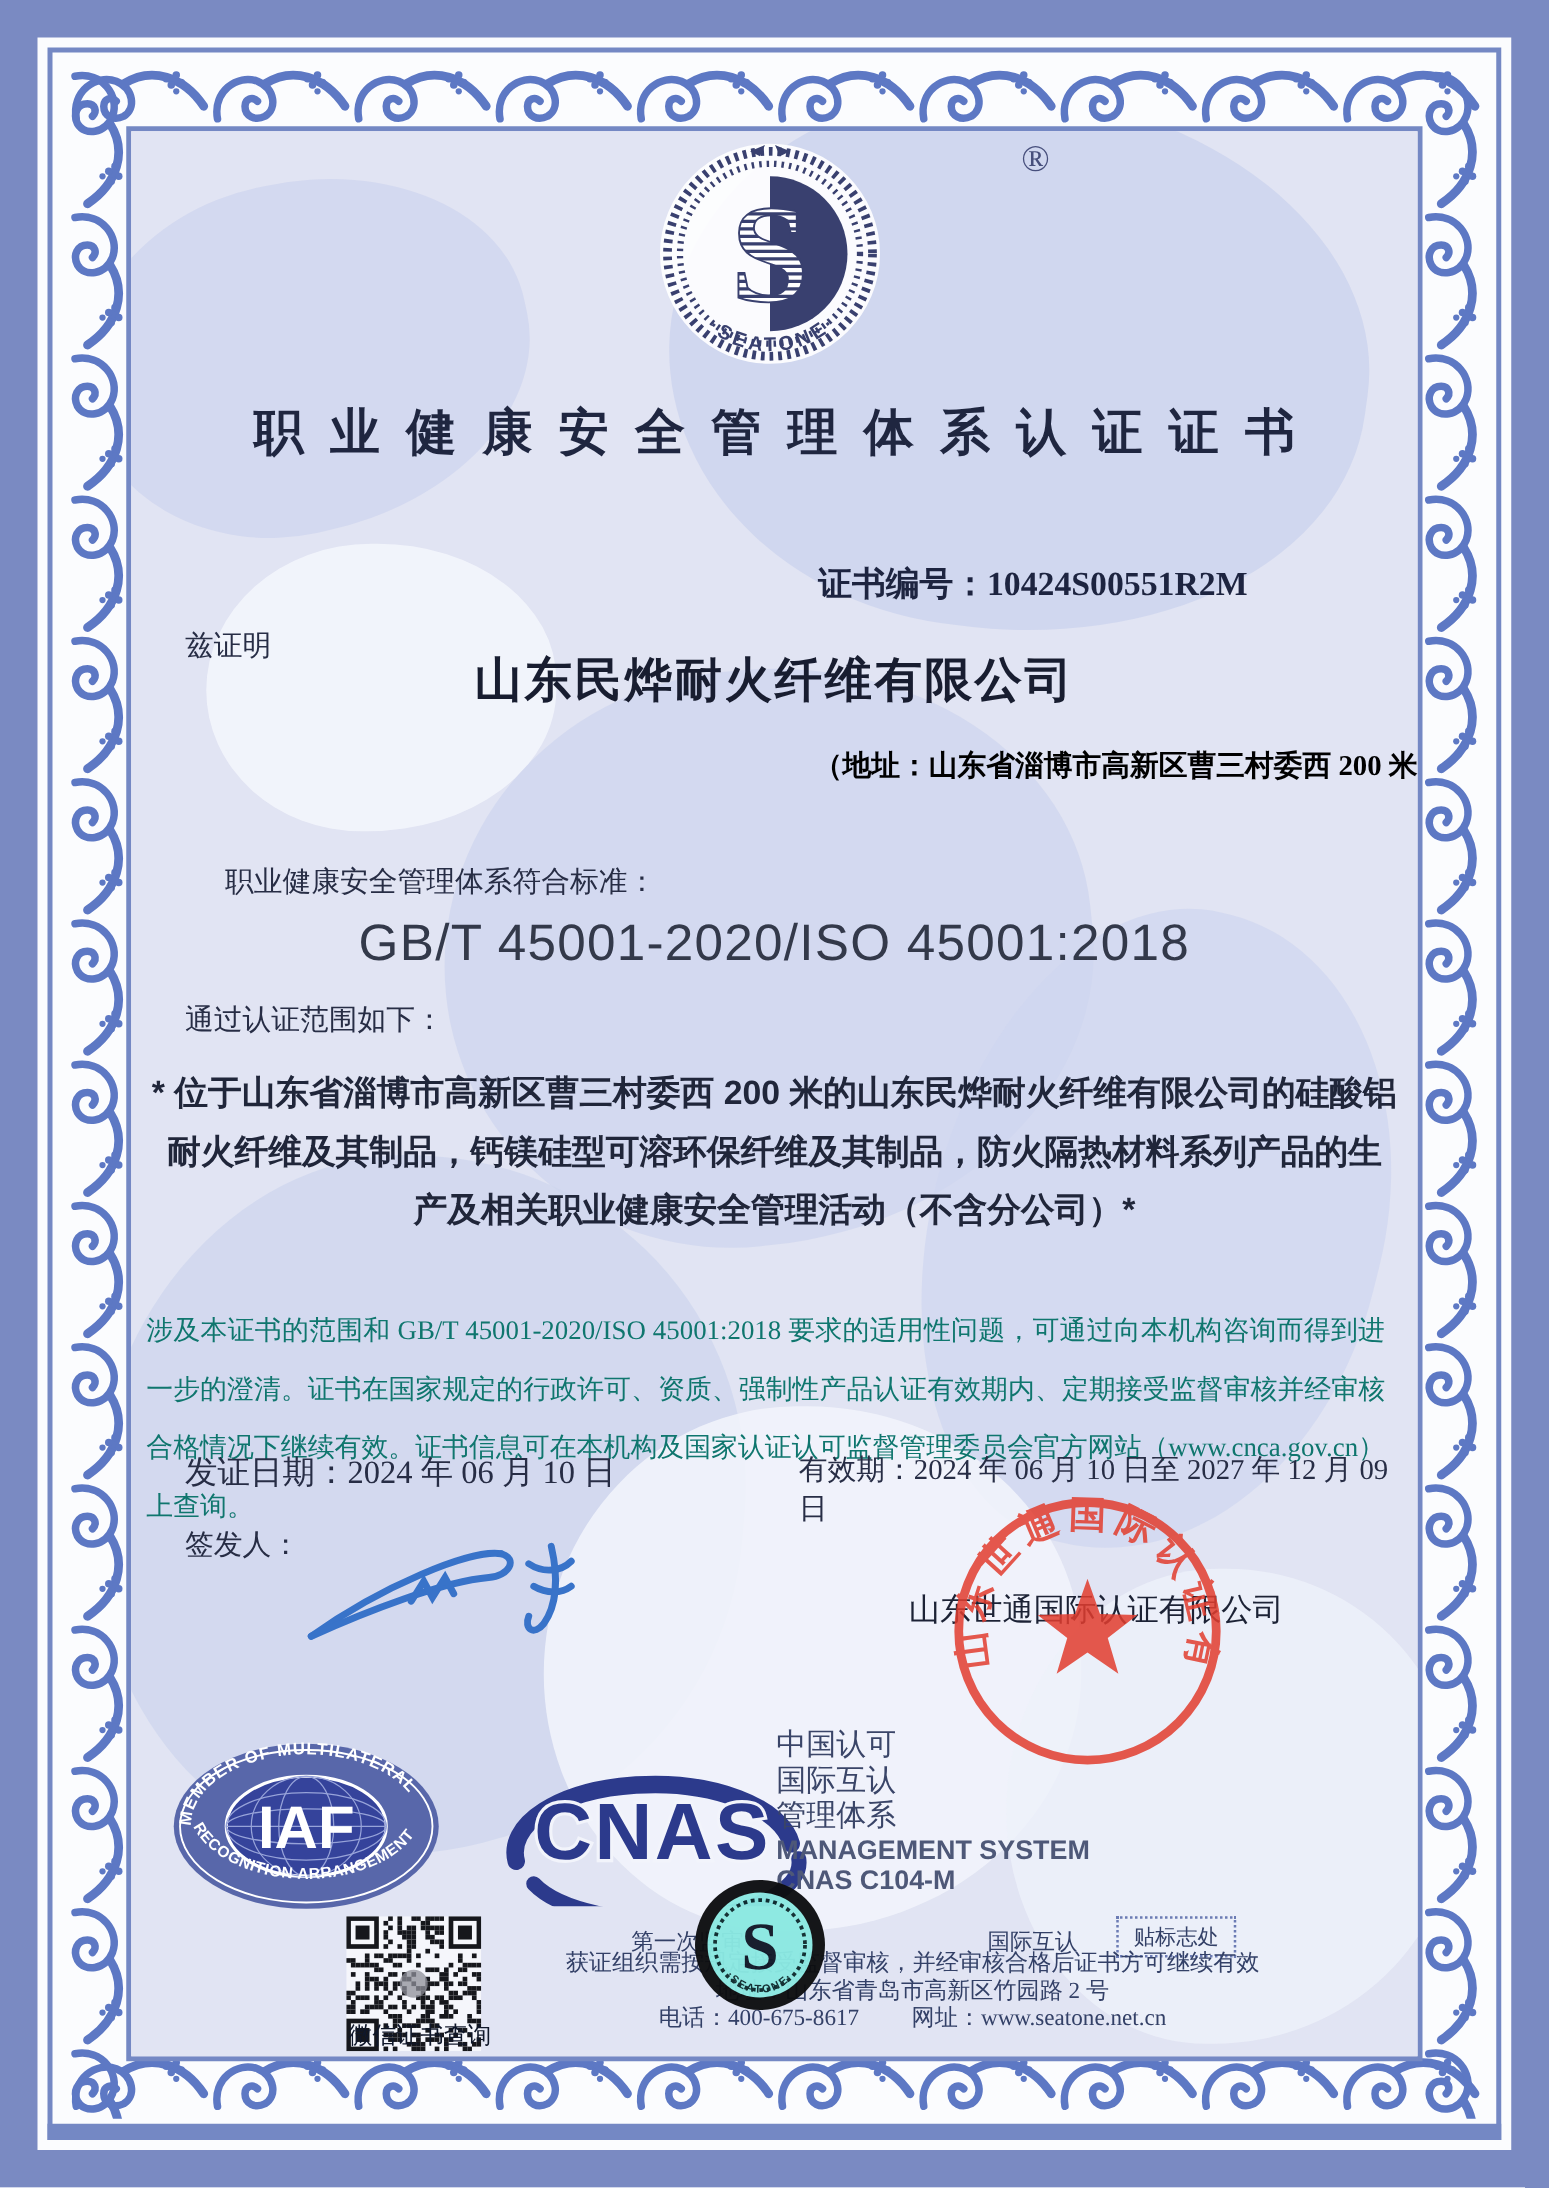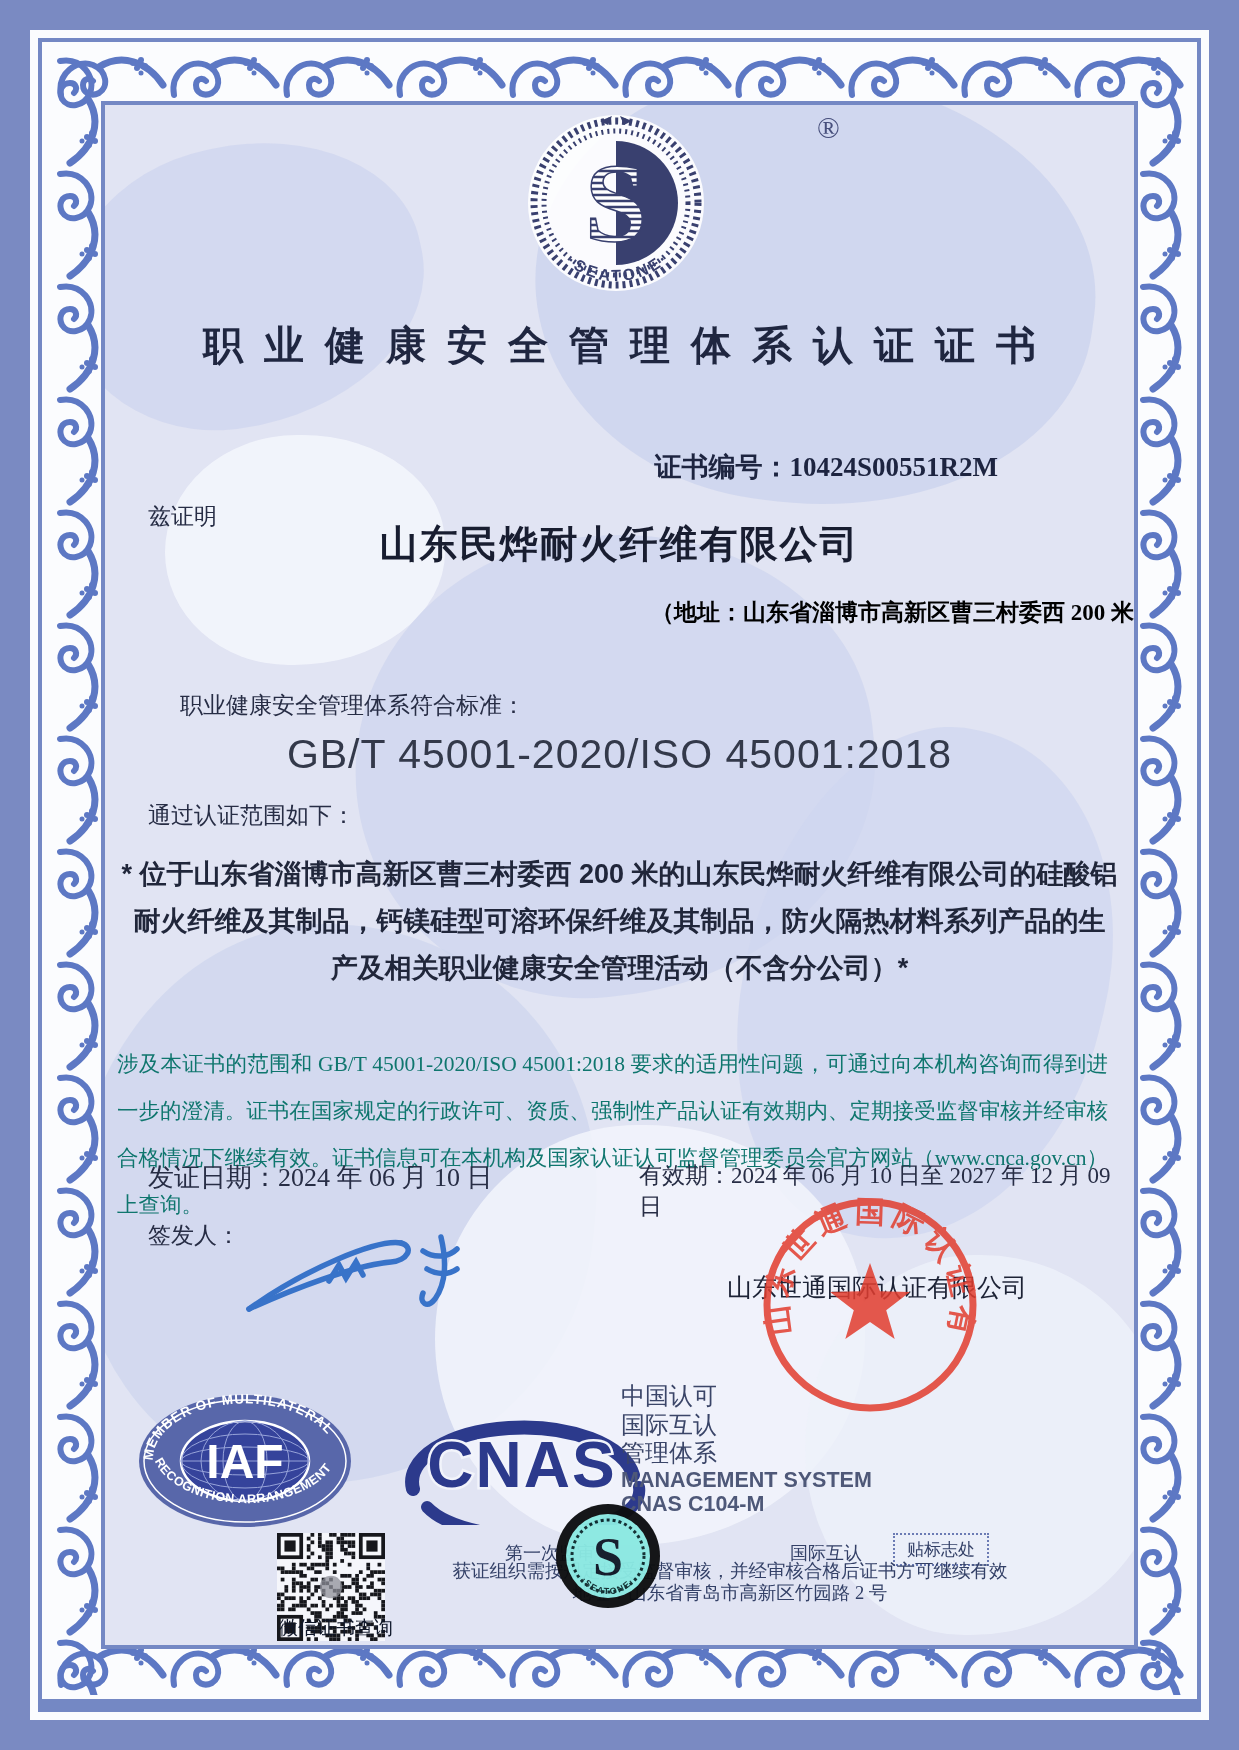--- a/index.html
+++ b/index.html
@@ -616,20 +616,23 @@
       </svg>
     <div class="abs qr-caption">微信证书查询</div>
 
     <div class="abs audit1">第一次监审</div>
     <div class="abs audit2">国际互认</div>
     <div class="abs sticker-box">贴标志处</div>
 
     <div class="abs foot-rows">
       <div>获证组织需按规定接受监督审核，并经审核合格后证书方可继续有效</div>
       <div>地址：山东省青岛市高新区竹园路 2 号</div>
+      <div>
+        <span>电话：400-675-8617</span><span class="gap"></span><span>网址：www.seatone.net.cn</span>
+      </div>
     </div>
 
     <svg class="abs holo-svg" width="106" height="106" viewBox="0 0 106 106">
       <g opacity="0.96">
         <circle cx="53" cy="53" r="52" fill="#0d0e10"></circle>
         <circle cx="53" cy="53" r="42" fill="#8be9e2"></circle>
         <circle cx="53" cy="53" r="36" fill="none" stroke="#0e2b2e" stroke-width="3" stroke-dasharray="3 3"></circle>
         <text x="53" y="72" text-anchor="middle" fill="#101726" font-size="54" font-weight="bold" font-family="Liberation Serif, DejaVu Serif, serif">S</text>
         <path id="holo-arc" d="M23 72 A33 33 0 0 0 83 72" fill="none"></path>
         <text font-size="9" font-weight="bold" fill="#0e2b2e" letter-spacing="1.5" font-family="Liberation Sans, DejaVu Sans, sans-serif">

